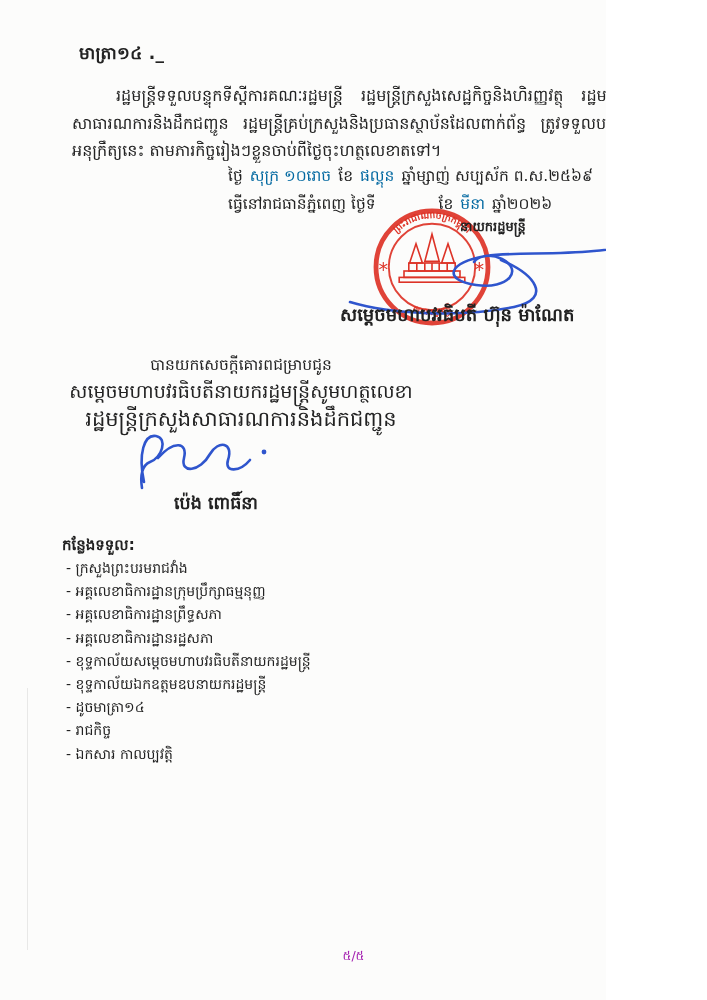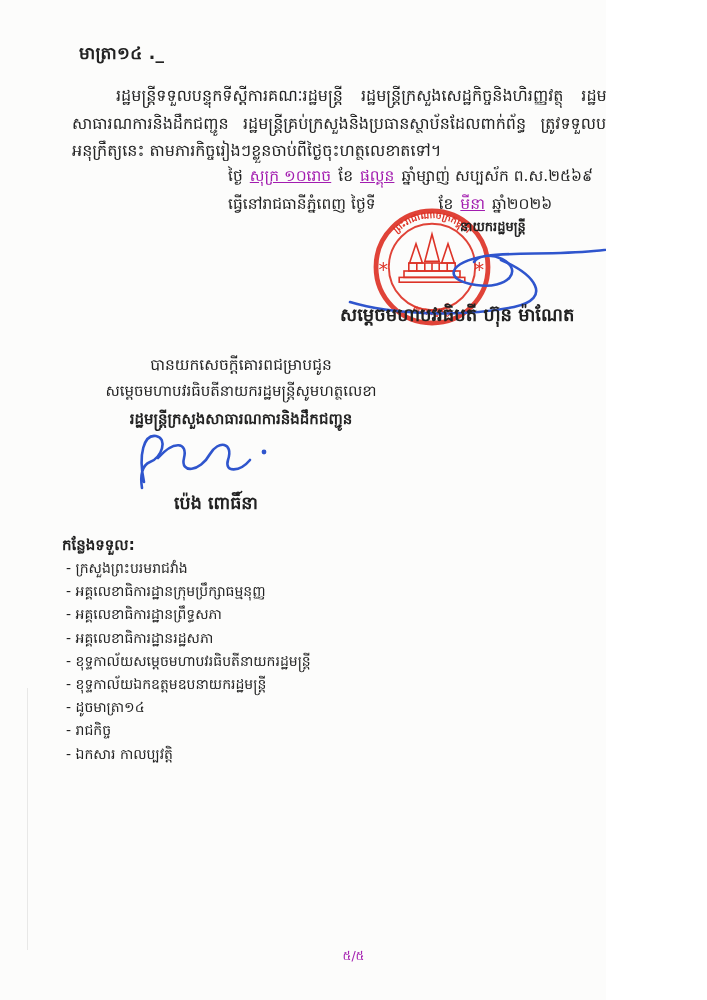--- a/index.html
+++ b/index.html
@@ -5,21 +5,21 @@
   html,body{margin:0;padding:0;}
   .page{
     position:relative;
     width:606px;height:1000px;
     background:#fcfcfb;
     font-family:"DejaVu Sans",sans-serif;
     color:#222222;
     overflow:hidden;
   }
   .abs{position:absolute;}
-  .blue{color:#a21caf;text-decoration:underline;}
+  .blue{color:#0369a1;}
   .heading{
     left:79px;top:42px;
     font-size:17px;font-weight:700;letter-spacing:.3px;
   }
   .body-par{
     left:62px;top:72px;width:590px;
     font-size:16px;line-height:27.5px;
     text-align:justify;text-indent:44px;
     margin:10px;
   }
@@ -38,22 +38,22 @@
   .pm-sign{left:338px;top:214px;width:364px;height:108px;pointer-events:none;}
   .pm-name{
     left:340px;top:303px;width:322px;
     font-size:18px;font-weight:700;white-space:nowrap;
   }
   .forward{
     left:40px;top:352px;width:402px;
     text-align:center;
   }
   .forward .f1{font-size:15.5px;line-height:26px;}
-  .forward .f2{font-size:15px;line-height:26px;}
-  .forward .f3{font-size:15px;line-height:30px;font-weight:700;}
+  .forward .f2{font-size:19px;line-height:26px;}
+  .forward .f3{font-size:21px;line-height:30px;font-weight:400;}
   .min-sign{left:118px;top:424px;width:200px;height:72px;}
   .min-name{
     left:128px;top:492px;width:176px;text-align:center;
     font-size:17.5px;font-weight:700;white-space:nowrap;
   }
   .recip-head{
     left:62px;top:535px;
     font-size:15px;font-weight:700;
   }
   .recip-list{

